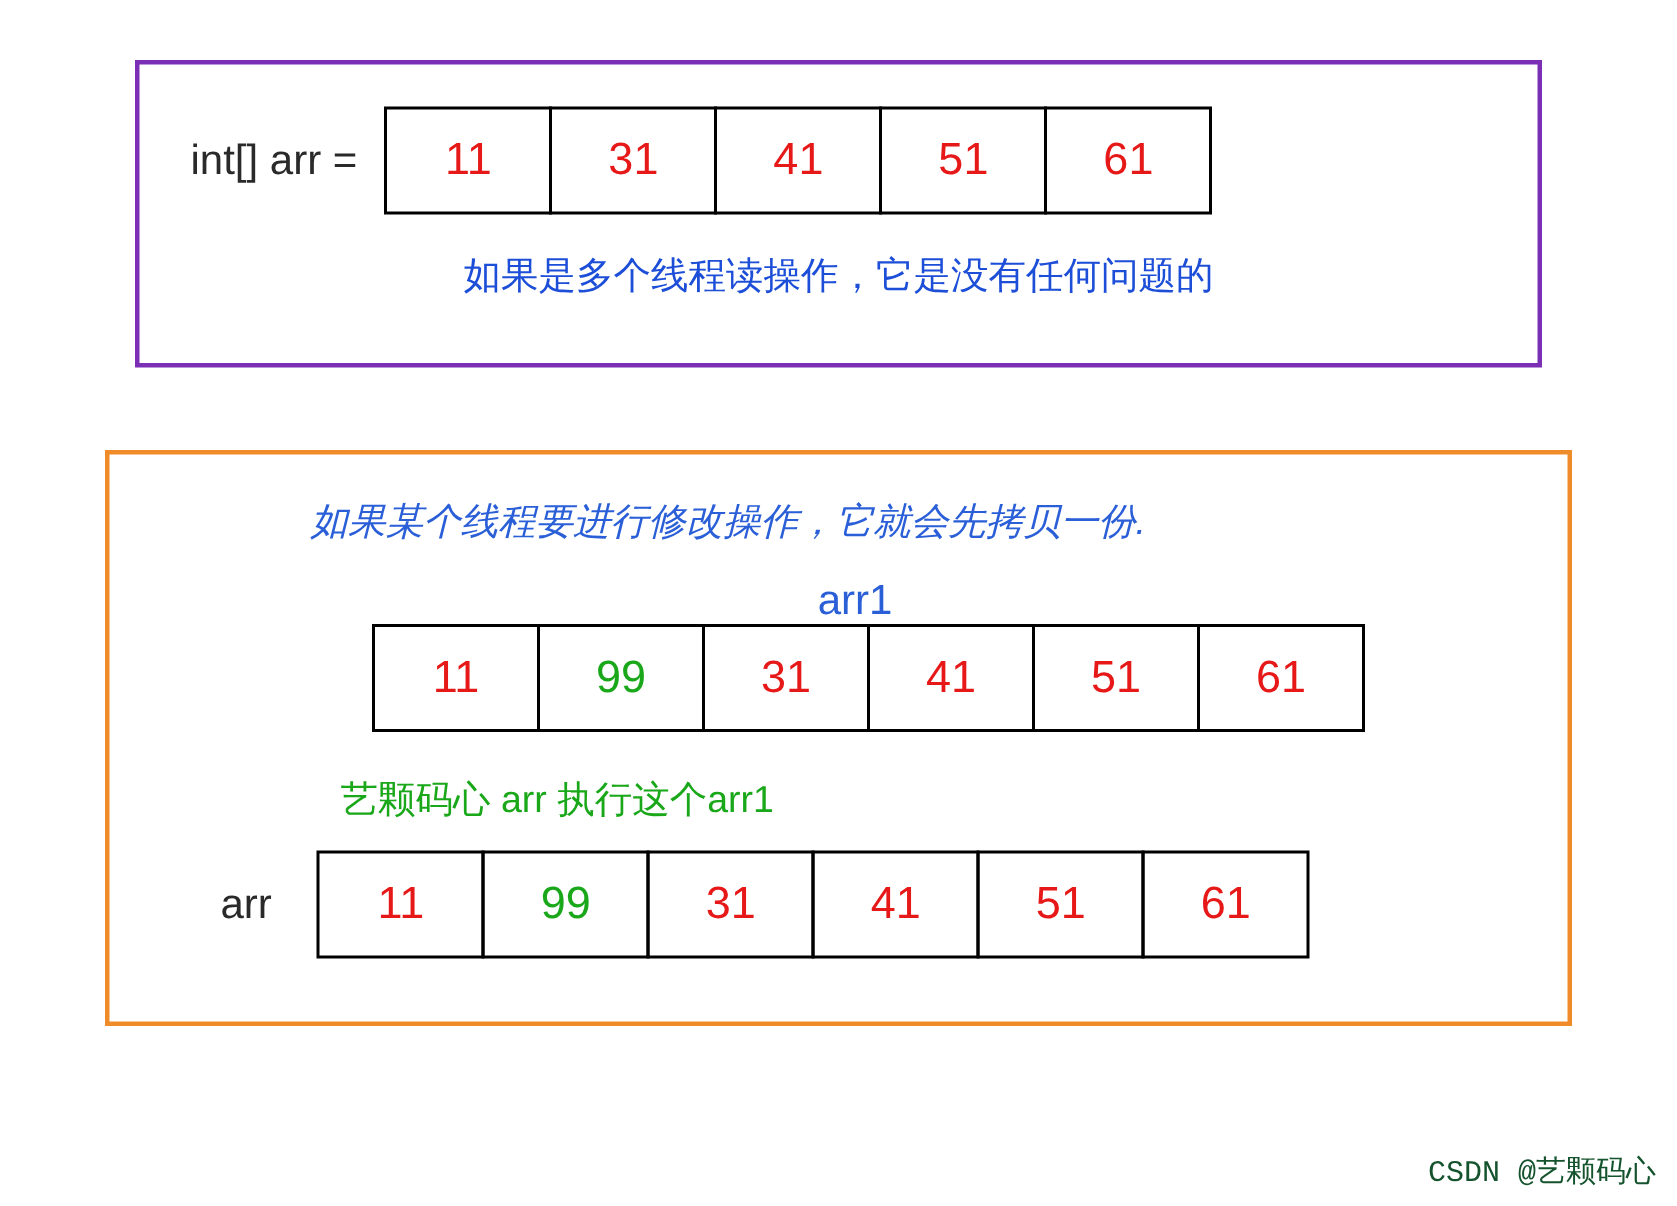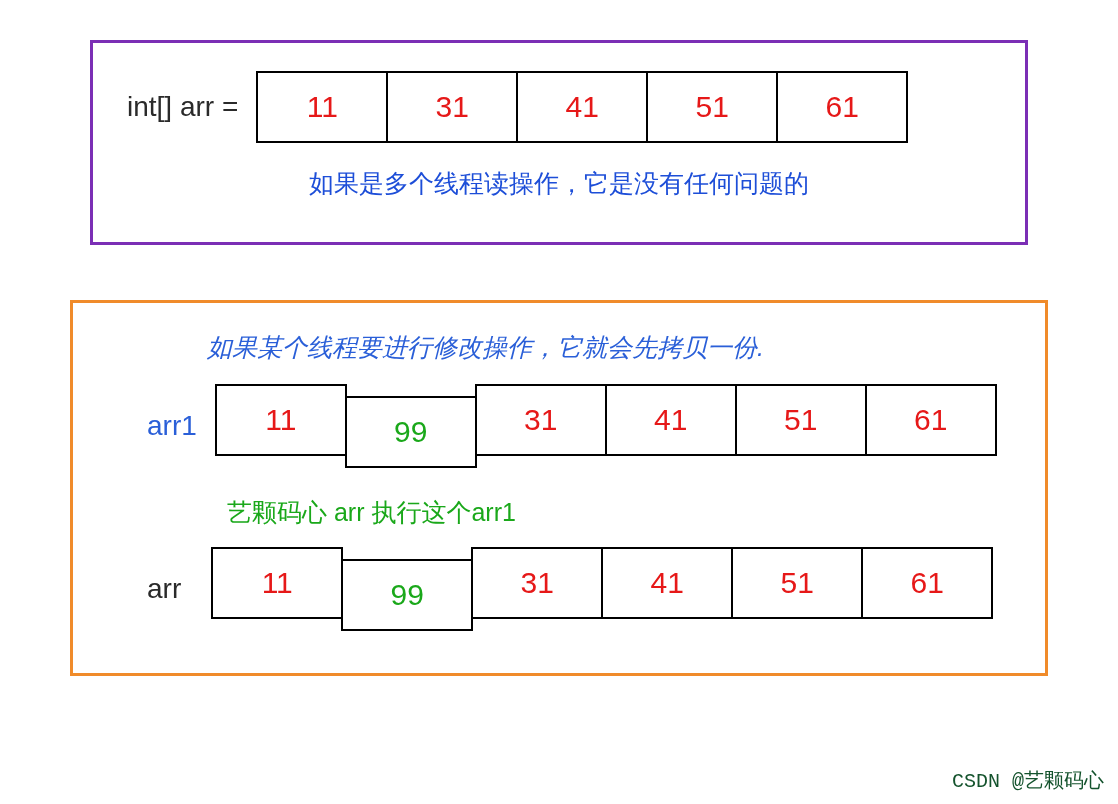--- a/index.html
+++ b/index.html
@@ -31,41 +31,41 @@
       font-size: 28px;
       margin-right: 18px;
       white-space: nowrap;
     }
     .label-black { color: #2a2a2a; }
     .label-blue { color: #2a5fd8; }
     .arr-table {
       display: flex;
     }
     .cell {
-      width: 132px;
+      width: 112px;
       height: 72px;
       border: 2px solid #000;
       display: flex;
       align-items: center;
       justify-content: center;
       font-size: 30px;
       margin-left: -2px;
     }
     .arr-table .cell:first-child { margin-left: 0; }
     .val-red { color: #e61818; }
-    .val-green { color: #1aa81a; margin-top: 12px; }
+    .val-green { color: #1aa81a; }
     .caption {
       text-align: center;
       font-size: 25px;
       margin-top: 24px;
     }
     .caption-orange { color: #1d4ed8; }
     .caption-blue { color: #2a5fd8; text-align: left; padding-left: 100px; margin-bottom: 20px; margin-top: 0; font-style: italic; }
     .caption-green { color: #1aa81a; text-align: left; padding-left: 120px; margin-top: 28px; margin-bottom: 18px; }
-    .section { margin-bottom: 0px; }
+    .section { margin-bottom: 0px; flex-direction: column; }
     .indent-row { padding-left: 40px; }
     .watermark {
       position: fixed;
       right: 14px;
       bottom: 10px;
       color: #14532d;
       font-size: 20px;
       font-family: Liberation Mono, monospace;
     }
   </style>

